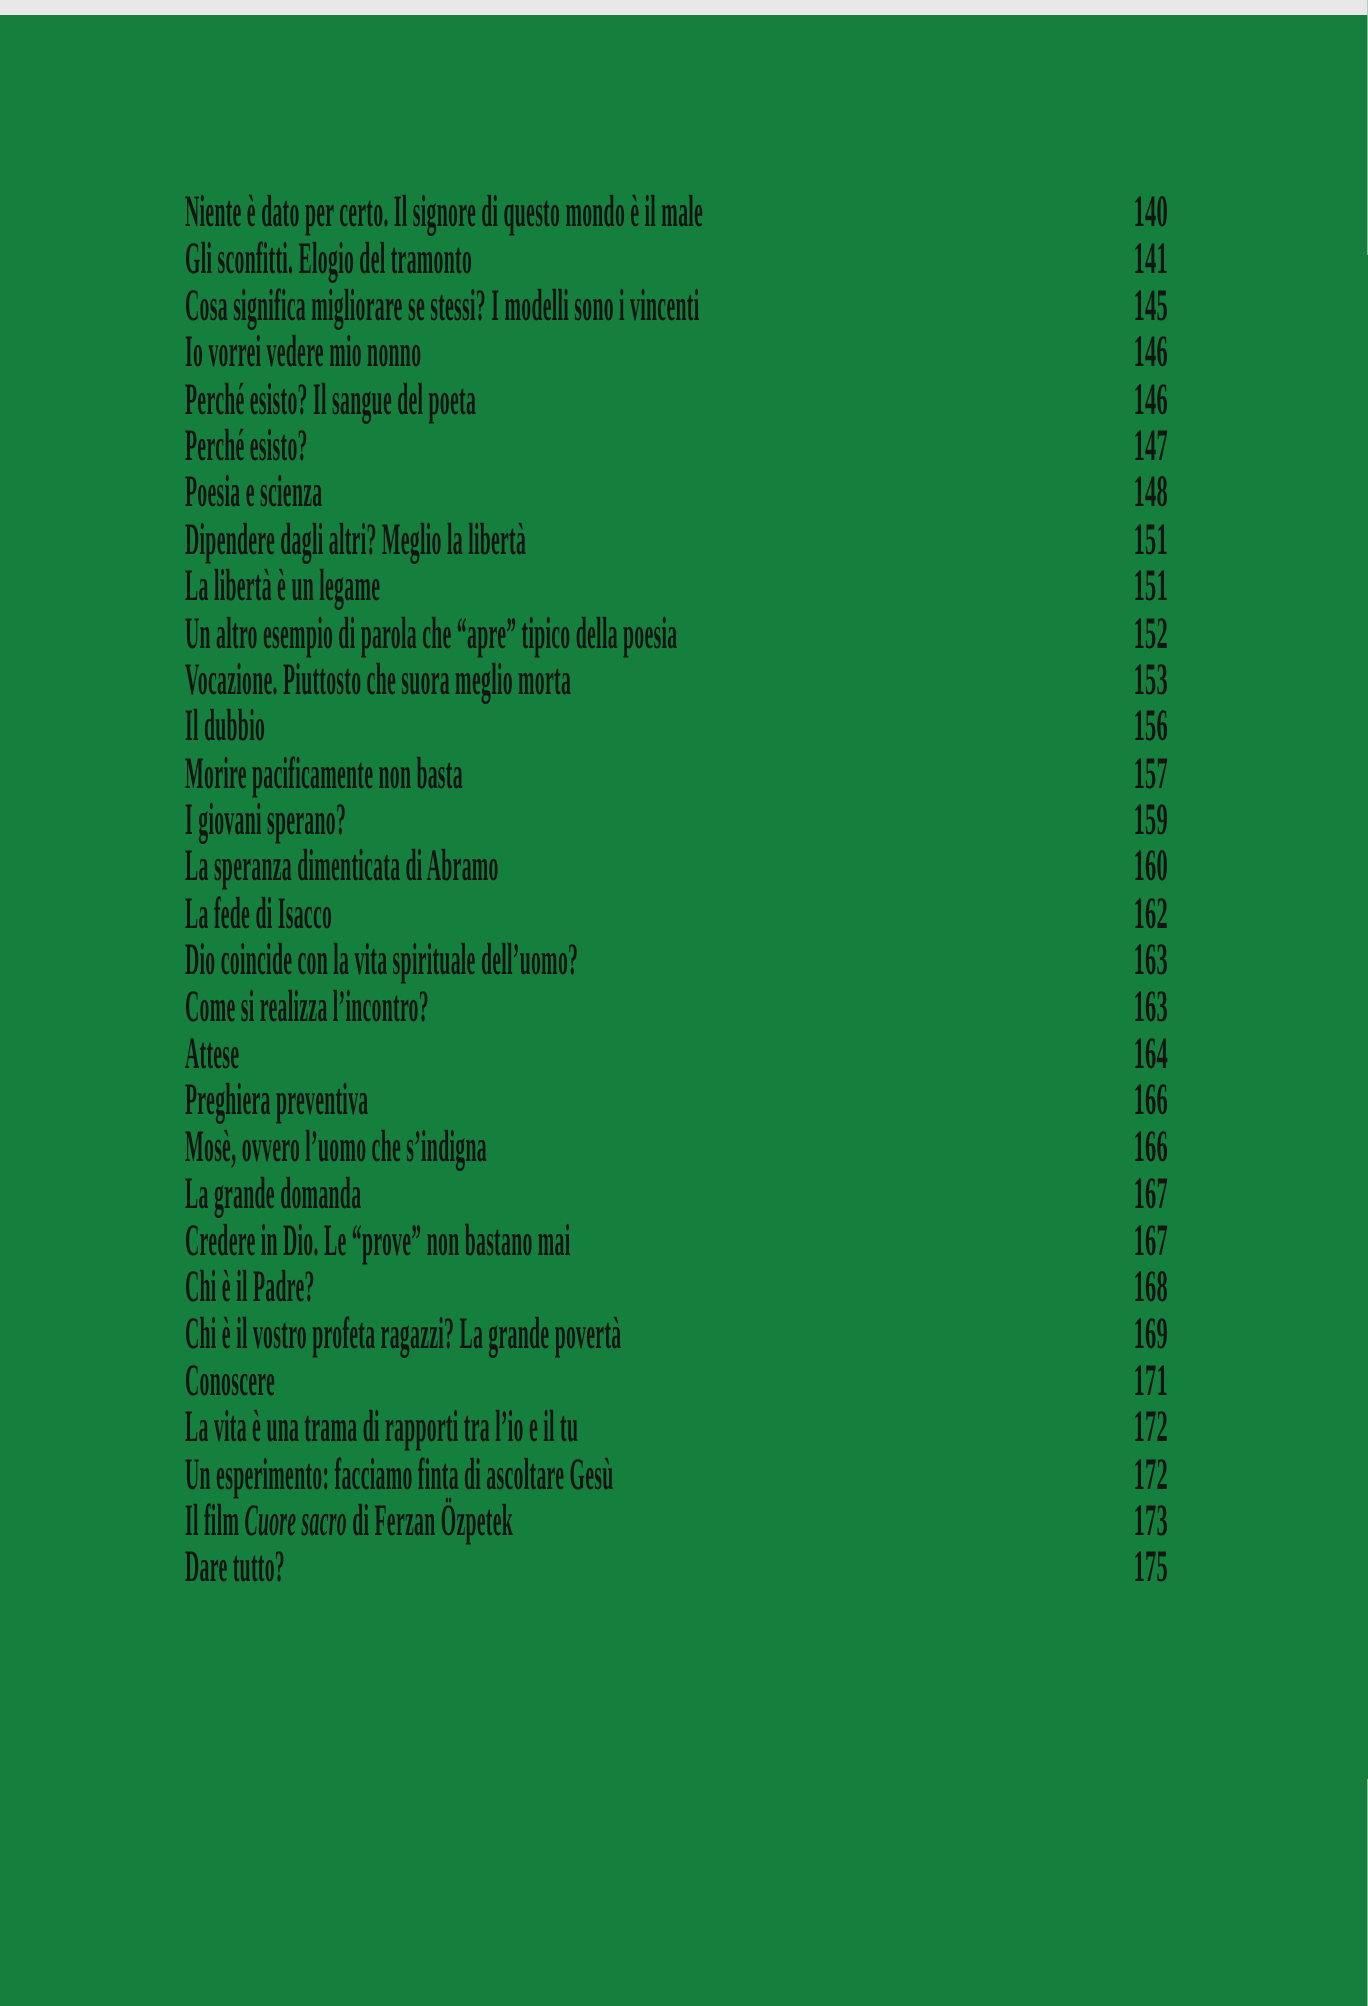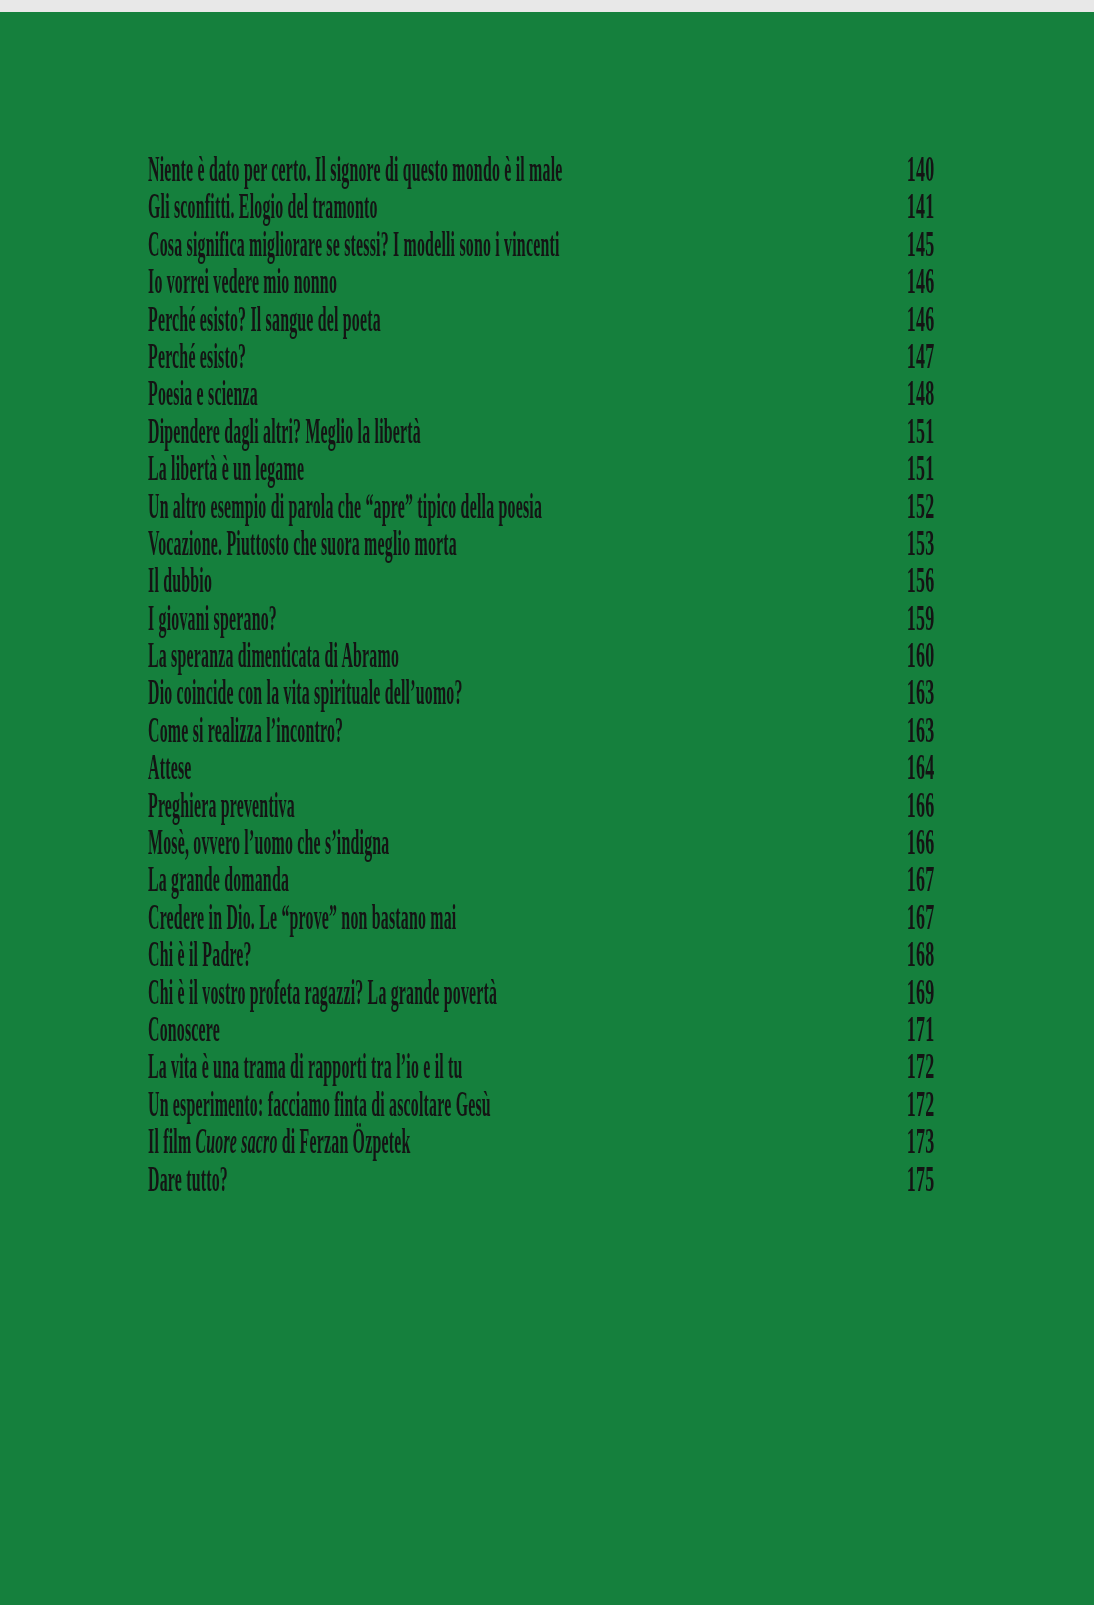--- a/index.html
+++ b/index.html
@@ -116,31 +116,39 @@
     <span class="entry-page">153</span>
   </div>
 
 
 
   <div class="toc-row">
     <span class="entry-title"><span>Il dubbio</span></span>
     <span class="entry-page">156</span>
   </div>
 
+  <div class="toc-row">
+    <span class="entry-title"><span>Morire pacificamente non basta</span></span>
+    <span class="entry-page">157</span>
+  </div>
 
   <div class="toc-row">
     <span class="entry-title"><span>I giovani sperano?</span></span>
     <span class="entry-page">159</span>
   </div>
 
   <div class="toc-row">
     <span class="entry-title"><span>La speranza dimenticata di Abramo</span></span>
     <span class="entry-page">160</span>
   </div>
 
+  <div class="toc-row">
+    <span class="entry-title"><span>La fede di Isacco</span></span>
+    <span class="entry-page">162</span>
+  </div>
 
   <div class="toc-row">
     <span class="entry-title"><span>Dio coincide con la vita spirituale dell’uomo?</span></span>
     <span class="entry-page">163</span>
   </div>
 
   <div class="toc-row">
     <span class="entry-title"><span>Come si realizza l’incontro?</span></span>
     <span class="entry-page">163</span>
   </div>

